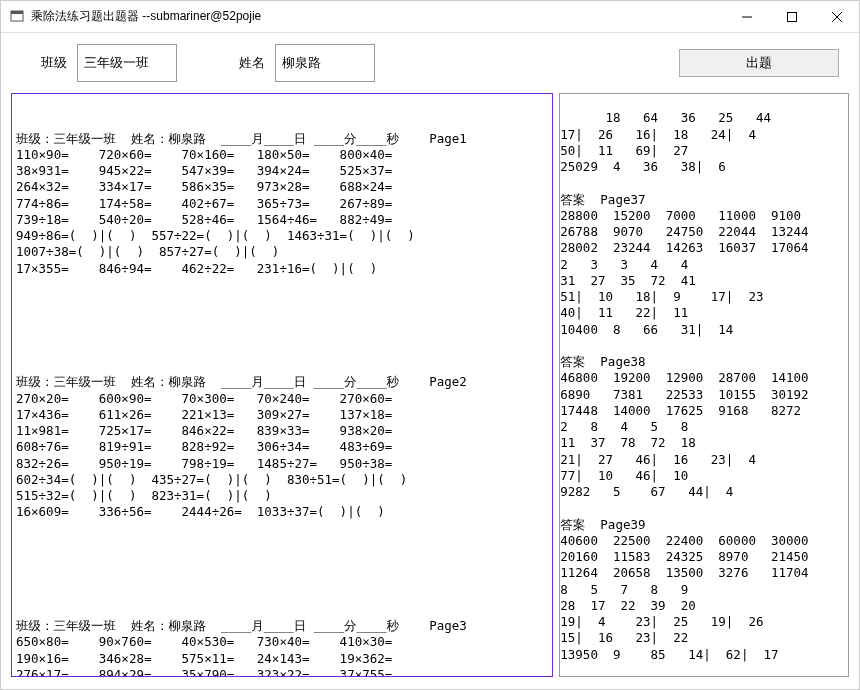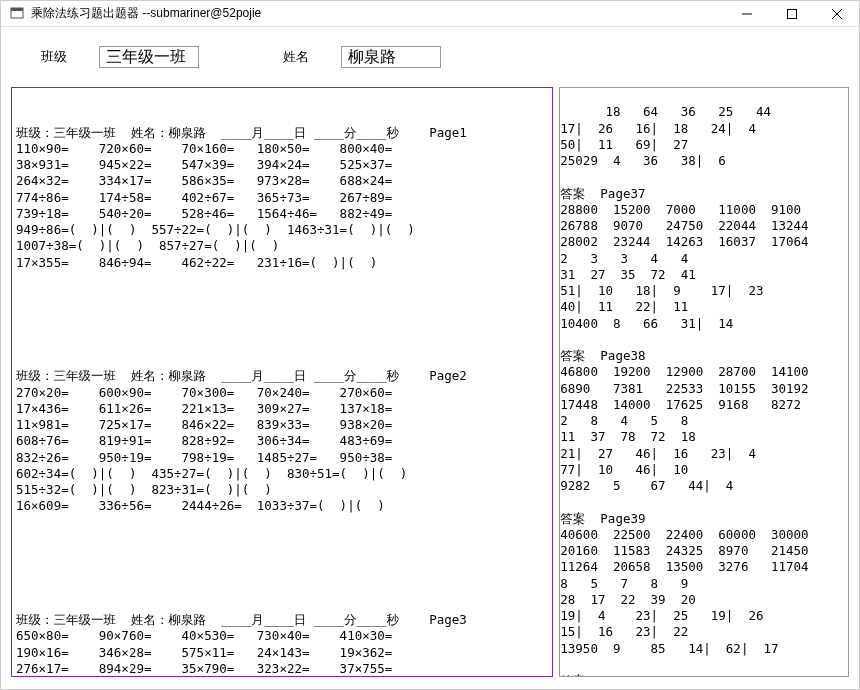--- a/index.html
+++ b/index.html
@@ -17,21 +17,21 @@
     }
     .window {
       background: white;
       width: 100%;
       height: 100%;
       display: flex;
       flex-direction: column;
       border: 1px solid #ccc;
     }
     .titlebar {
-      height: 26px;
+      height: 32px;
       background: #ffffff;
       border-bottom: 1px solid #e0e0e0;
       display: flex;
       align-items: center;
       padding-left: 8px;
       justify-content: space-between;
     }
     .titlebar-left {
       display: flex;
       align-items: center;
@@ -60,32 +60,32 @@
       justify-content: center;
       font-size: 11px;
       color: #333;
       cursor: pointer;
     }
     .form-area {
       height: 60px;
       display: flex;
       align-items: center;
       padding: 0 20px;
-      gap: 24px;
+      gap: 2px;
     }
     .form-label {
       font-size: 13px;
       margin-left: 20px;
       margin-right: 8px;
     }
     .form-input {
       border: 1px solid #999;
       padding: 2px 6px;
-      font-size: 16px;
-      height: 22px;
+      font-size: 13px;
+      height: 38px;
       width: 100px;
       font-family: inherit;
     }
     .generate-btn {
       margin-left: auto;
       width: 160px;
       height: 28px;
       background: #f0f0f0;
       border: 1px solid #adadad;
       font-size: 13px;
@@ -195,20 +195,21 @@
           </svg>
       </div>
     </div>
   </div>
 
   <div class="form-area">
     <span class="form-label">班级</span>
     <input class="form-input" type="text" value="三年级一班" style="">
     <span class="form-label" style="margin-left:60px">姓名</span>
     <input class="form-input" type="text" value="柳泉路" style="">
+    <button class="generate-btn">出题</button>
   </div>
 
   <div class="content-area">
     <div class="left-panel">
 
 班级：三年级一班  姓名：柳泉路  ____月____日 ____分____秒    Page1
 110×90=    720×60=    70×160=   180×50=    800×40=
 38×931=    945×22=    547×39=   394×24=    525×37=
 264×32=    334×17=    586×35=   973×28=    688×24=
 774÷86=    174÷58=    402÷67=   365÷73=    267÷89=

